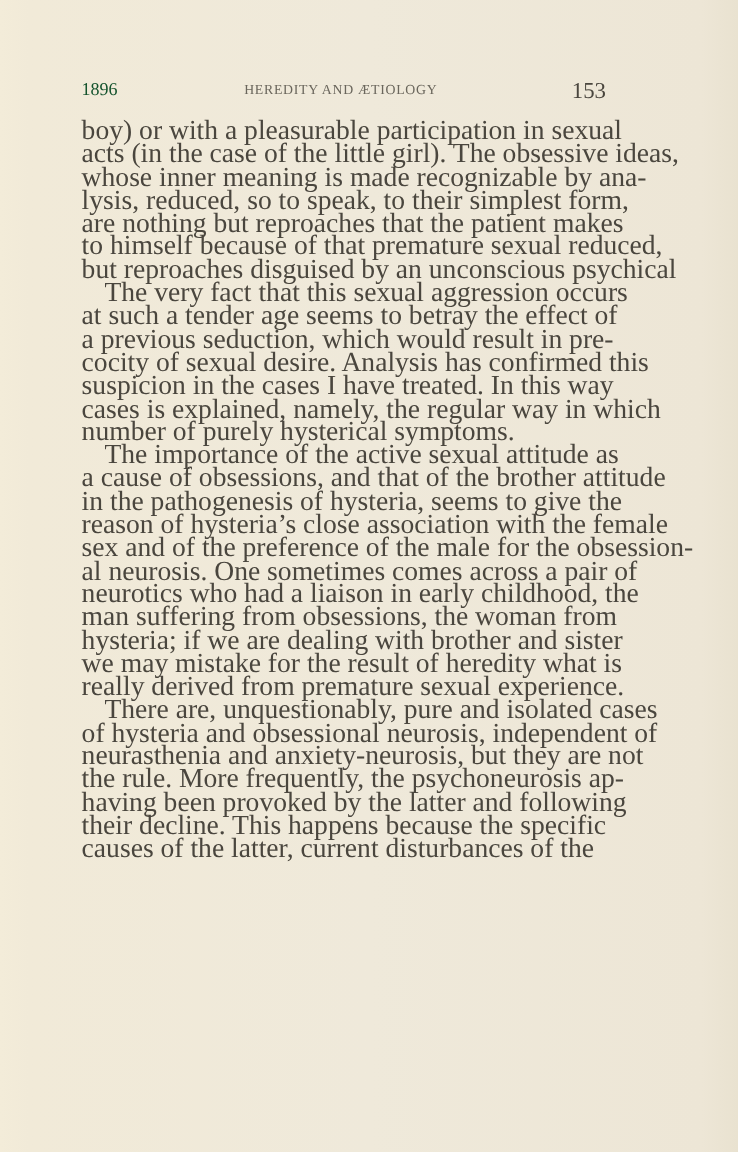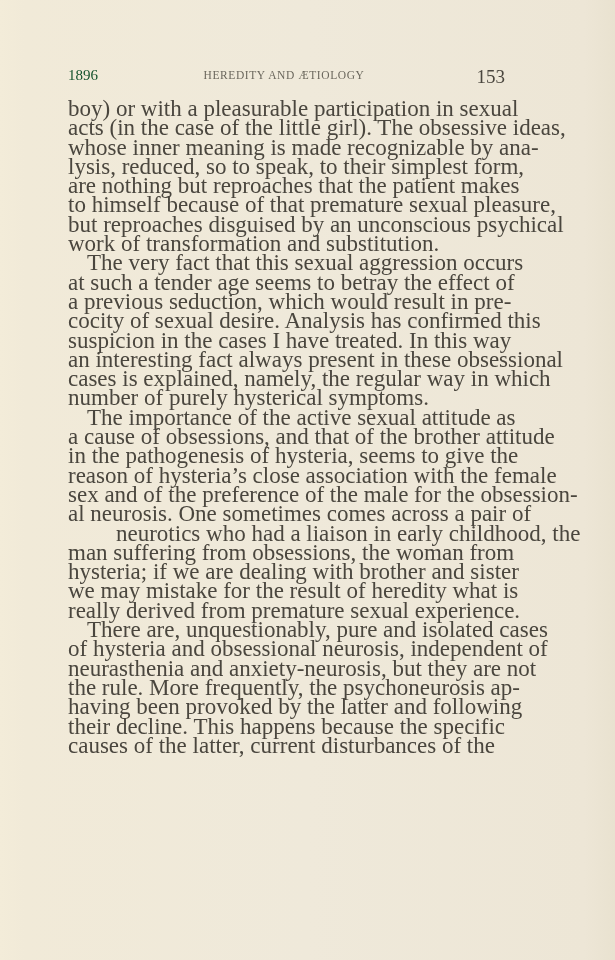--- a/index.html
+++ b/index.html
@@ -85,38 +85,36 @@
     <span class="rh-title">HEREDITY AND ÆTIOLOGY</span>
     <span class="rh-page">153</span>
   </div>
 
   <div class="body-text" id="body-text">
     <span class="line"><span style="white-space: nowrap;">boy) or with a pleasurable participation in sexual</span></span>
     <span class="line"><span style="white-space: nowrap;">acts (in the case of the little girl). The obsessive ideas,</span></span>
     <span class="line"><span style="white-space: nowrap; margin-top: 24px;">whose inner meaning is made recognizable by ana-</span></span>
     <span class="line"><span style="white-space: nowrap;">lysis, reduced, so to speak, to their simplest form,</span></span>
     <span class="line"><span style="white-space: nowrap;">are nothing but reproaches that the patient makes</span></span>
-    <span class="line"><span style="white-space: nowrap;">to himself because of that premature sexual pleasure,</span></span>
+    <span class="line"><span style="white-space: nowrap;">to himself because of that premature sexual reduced,</span></span>
     <span class="line"><span style="white-space: nowrap;">but reproaches disguised by an unconscious psychical</span></span>
-    <span class="line last">work of transformation and substitution.</span>
     <span class="line indent"><span style="white-space: nowrap;">The very fact that this sexual aggression occurs</span></span>
     <span class="line"><span style="white-space: nowrap;">at such a tender age seems to betray the effect of</span></span>
     <span class="line"><span style="white-space: nowrap;">a previous seduction, which would result in pre-</span></span>
     <span class="line"><span style="white-space: nowrap;">cocity of sexual desire. Analysis has confirmed this</span></span>
     <span class="line"><span style="white-space: nowrap;">suspicion in the cases I have treated. In this way</span></span>
-    <span class="line"><span style="white-space: nowrap;">an interesting fact always present in these obsessional</span></span>
     <span class="line"><span style="white-space: nowrap;">cases is explained, namely, the regular way in which</span></span>
     <span class="line last">number of purely hysterical symptoms.</span>
     <span class="line indent"><span style="white-space: nowrap;">The importance of the active sexual attitude as</span></span>
     <span class="line"><span style="white-space: nowrap;">a cause of obsessions, and that of the brother attitude</span></span>
     <span class="line"><span style="white-space: nowrap;">in the pathogenesis of hysteria, seems to give the</span></span>
     <span class="line"><span style="white-space: nowrap;">reason of hysteria’s close association with the female</span></span>
     <span class="line"><span style="white-space: nowrap;">sex and of the preference of the male for the obsession-</span></span>
     <span class="line"><span style="white-space: nowrap;">al neurosis. One sometimes comes across a pair of</span></span>
-    <span class="line"><span style="white-space: nowrap; margin-left: 48px;">neurotics who had a liaison in early childhood, the</span></span>
+    <span class="line"><span style="white-space: nowrap;">neurotics who had a liaison in early childhood, the</span></span>
     <span class="line"><span style="white-space: nowrap;">man suffering from obsessions, the woman from</span></span>
     <span class="line"><span style="white-space: nowrap;">hysteria; if we are dealing with brother and sister</span></span>
     <span class="line"><span style="white-space: nowrap; font-family: Liberation Serif, serif;">we may mistake for the result of heredity what is</span></span>
     <span class="line"><span style="white-space: nowrap;">really derived from premature sexual experience.</span></span>
     <span class="line indent"><span style="white-space: nowrap;">There are, unquestionably, pure and isolated cases</span></span>
     <span class="line"><span style="white-space: nowrap;">of hysteria and obsessional neurosis, independent of</span></span>
     <span class="line"><span style="white-space: nowrap;">neurasthenia and anxiety-neurosis, but they are not</span></span>
     <span class="line"><span style="white-space: nowrap;">the rule. More frequently, the psychoneurosis ap-</span></span>
     <span class="line"><span style="white-space: nowrap;">having been provoked by the latter and following</span></span>
     <span class="line"><span style="white-space: nowrap;">their decline. This happens because the specific</span></span>

